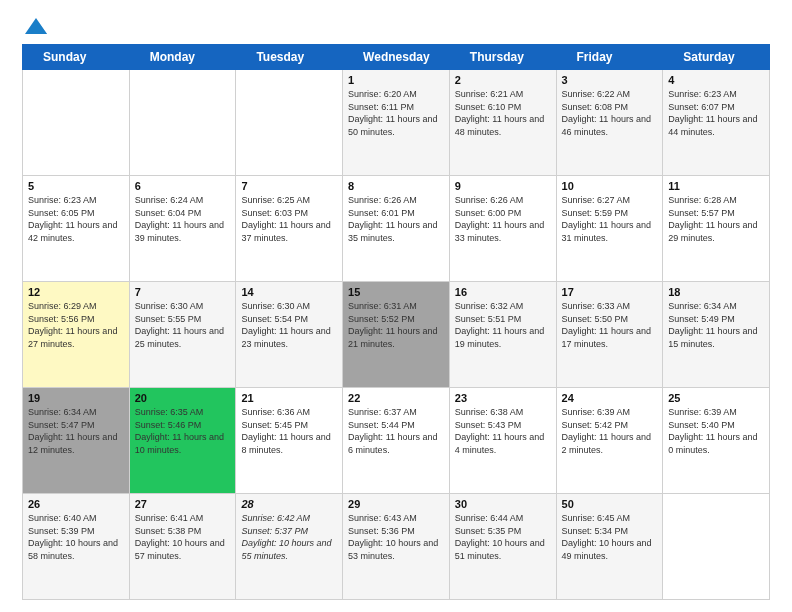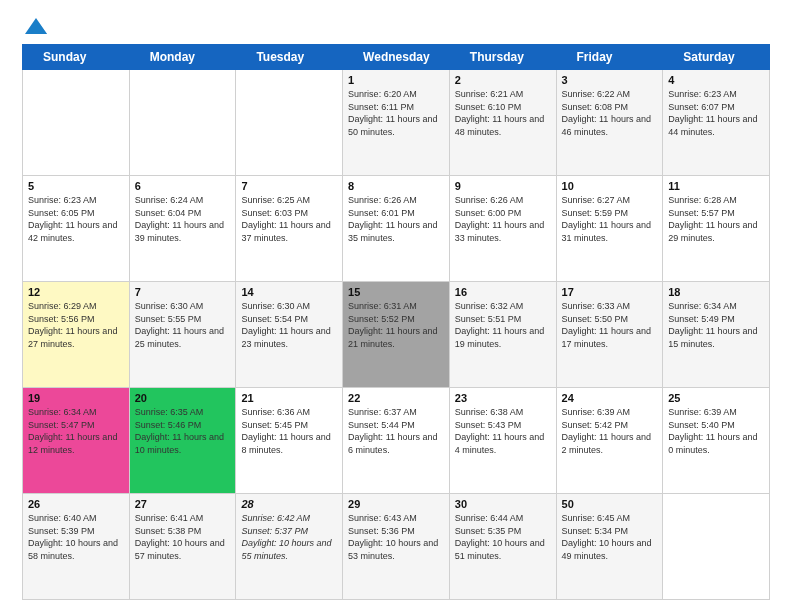--- a/index.html
+++ b/index.html
@@ -213,21 +213,21 @@
           <td style="background: rgb(245, 245, 245);">
             <span class="day-num">17</span>
             <div class="day-info">Sunrise: 6:33 AM<br>Sunset: 5:50 PM<br>Daylight: 11 hours and 17 minutes.</div>
           </td>
           <td style="background: rgb(245, 245, 245);">
             <span class="day-num">18</span>
             <div class="day-info">Sunrise: 6:34 AM<br>Sunset: 5:49 PM<br>Daylight: 11 hours and 15 minutes.</div>
           </td>
         </tr>
         <tr>
-          <td style="background: #ec4899;">
+          <td style="background: #a3a3a3;">
             <span class="day-num">19</span>
             <div class="day-info">Sunrise: 6:34 AM<br>Sunset: 5:47 PM<br>Daylight: 11 hours and 12 minutes.</div>
           </td>
           <td style="background: #22c55e;">
             <span class="day-num">20</span>
             <div class="day-info">Sunrise: 6:35 AM<br>Sunset: 5:46 PM<br>Daylight: 11 hours and 10 minutes.</div>
           </td>
           <td style="background: rgb(255, 255, 255); margin-top: 32px;">
             <span class="day-num">21</span>
             <div class="day-info">Sunrise: 6:36 AM<br>Sunset: 5:45 PM<br>Daylight: 11 hours and 8 minutes.</div>

